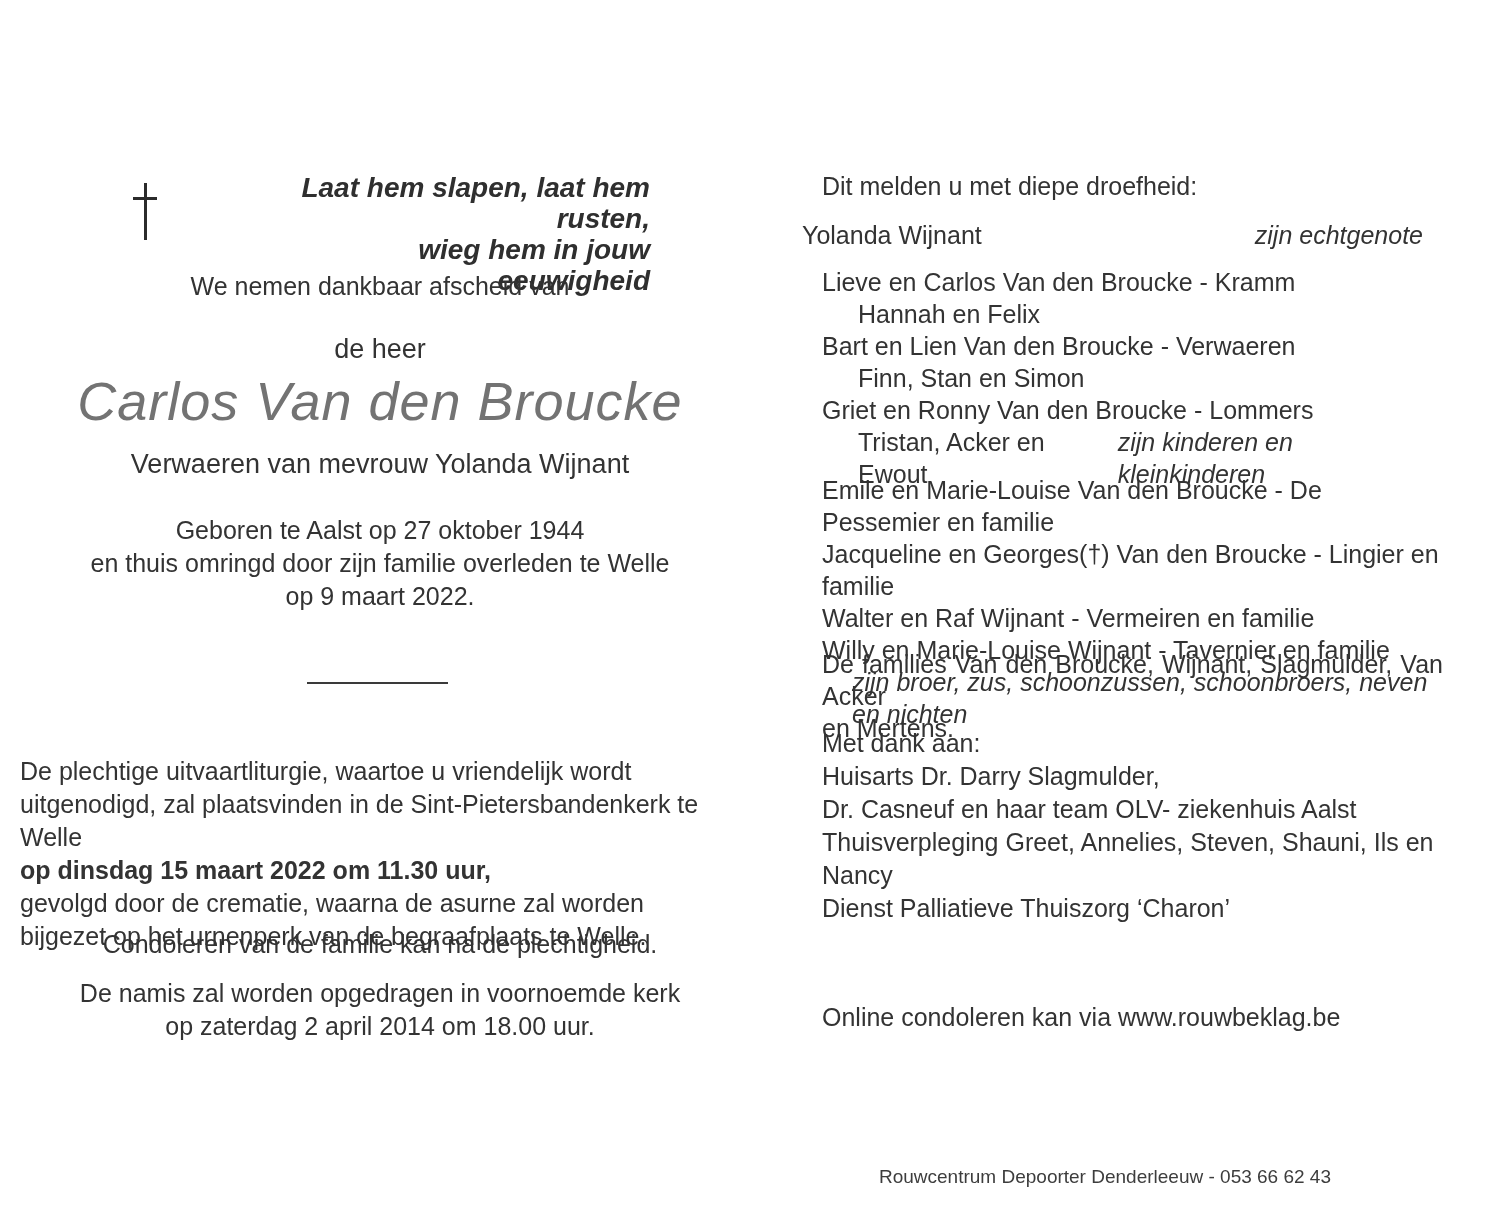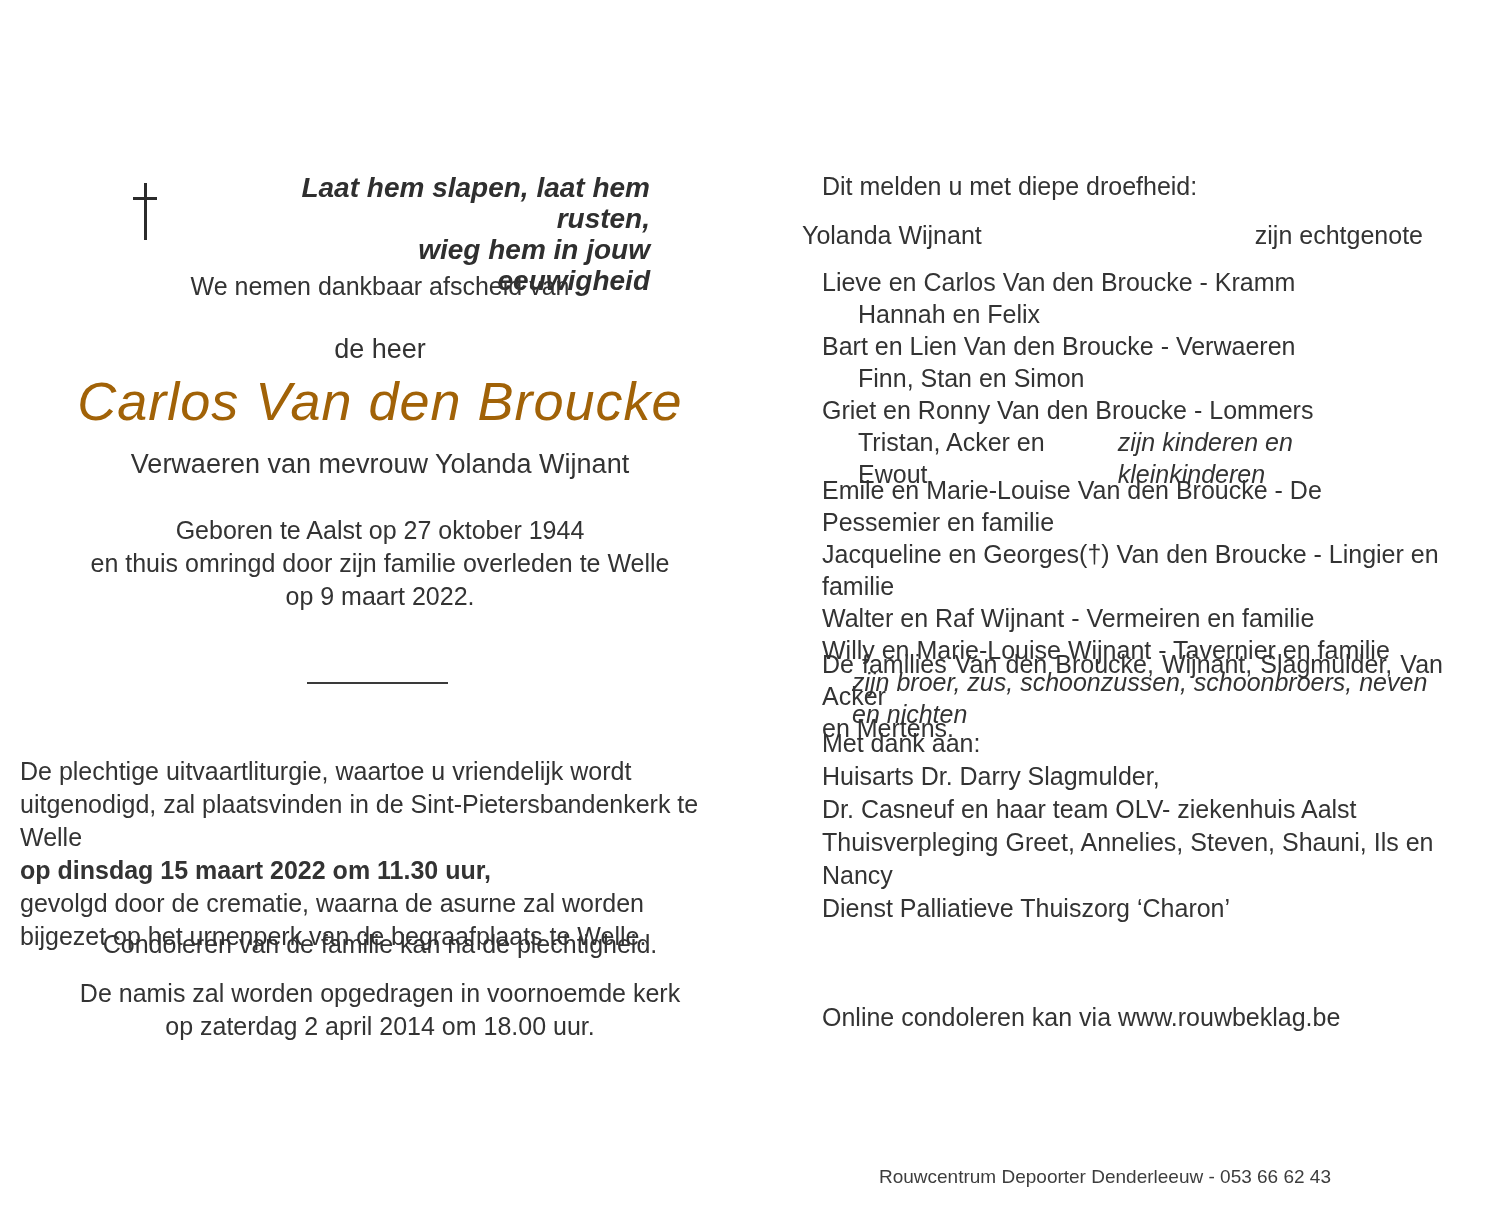--- a/index.html
+++ b/index.html
@@ -23,35 +23,35 @@
   .poem {
     left: 280px; top: 172px; width: 370px;
     text-align: right; font-style: italic; font-weight: 600;
     font-size: 28px; line-height: 31px; color: #2f2f2f;
   }
   .intro   { left: 60px; top: 272px; width: 640px; text-align: center; font-size: 25px; }
   .deheer  { left: 60px; top: 334px; width: 640px; text-align: center; font-size: 27px; }
   .name    {
     left: 0px; top: 370px; width: 760px; text-align: center;
     font-size: 54px; font-style: italic; font-weight: 300;
-    letter-spacing: 1px; color: #a16207;
+    letter-spacing: 1px; color: #737373;
   }
   .spouse-line { left: 60px; top: 449px; width: 640px; text-align: center; font-size: 27px; }
   .life    { left: 20px; top: 514px; width: 720px; text-align: center; font-size: 25px; line-height: 33px; }
   .divider { left: 307px; top: 682px; width: 141px; height: 2px; background: #3a3a3a; }
   .service { left: 20px; top: 755px; width: 720px; text-align: left; font-size: 25px; line-height: 33px; }
   .service .bold { font-weight: 700; }
   .condolence { left: 20px; top: 930px; width: 720px; text-align: center; font-size: 25px; }
   .mass    { left: 20px; top: 977px; width: 720px; text-align: center; font-size: 25px; line-height: 33px; }
 
   
   .rcol { font-size: 25px; }
   .announcement { left: 822px; top: 172px; width: 621px; }
   .spouse-row { left: 802px; top: 221px; width: 621px; display: flex; justify-content: space-between; align-items: flex-start; }
-  .spouse-row .rel { }
+  .spouse-row .rel { font-style: italic; }
   .children { left: 822px; top: 266px; width: 621px; line-height: 32px; }
   .indent { padding-left: 36px; }
   .row-flex { display: flex; justify-content: space-between; align-items: baseline; }
   .row-flex .rel { font-style: italic; }
   .extended { left: 822px; top: 474px; width: 621px; line-height: 32px; }
   .extended .rel-line { font-style: italic; padding-left: 30px; }
   .families { left: 822px; top: 648px; width: 621px; line-height: 32px; }
   .families .justify-line { text-align: justify; text-align-last: justify; }
   .thanks { left: 822px; top: 727px; width: 640px; line-height: 33px; }
   .online { left: 822px; top: 1003px; width: 640px; }

